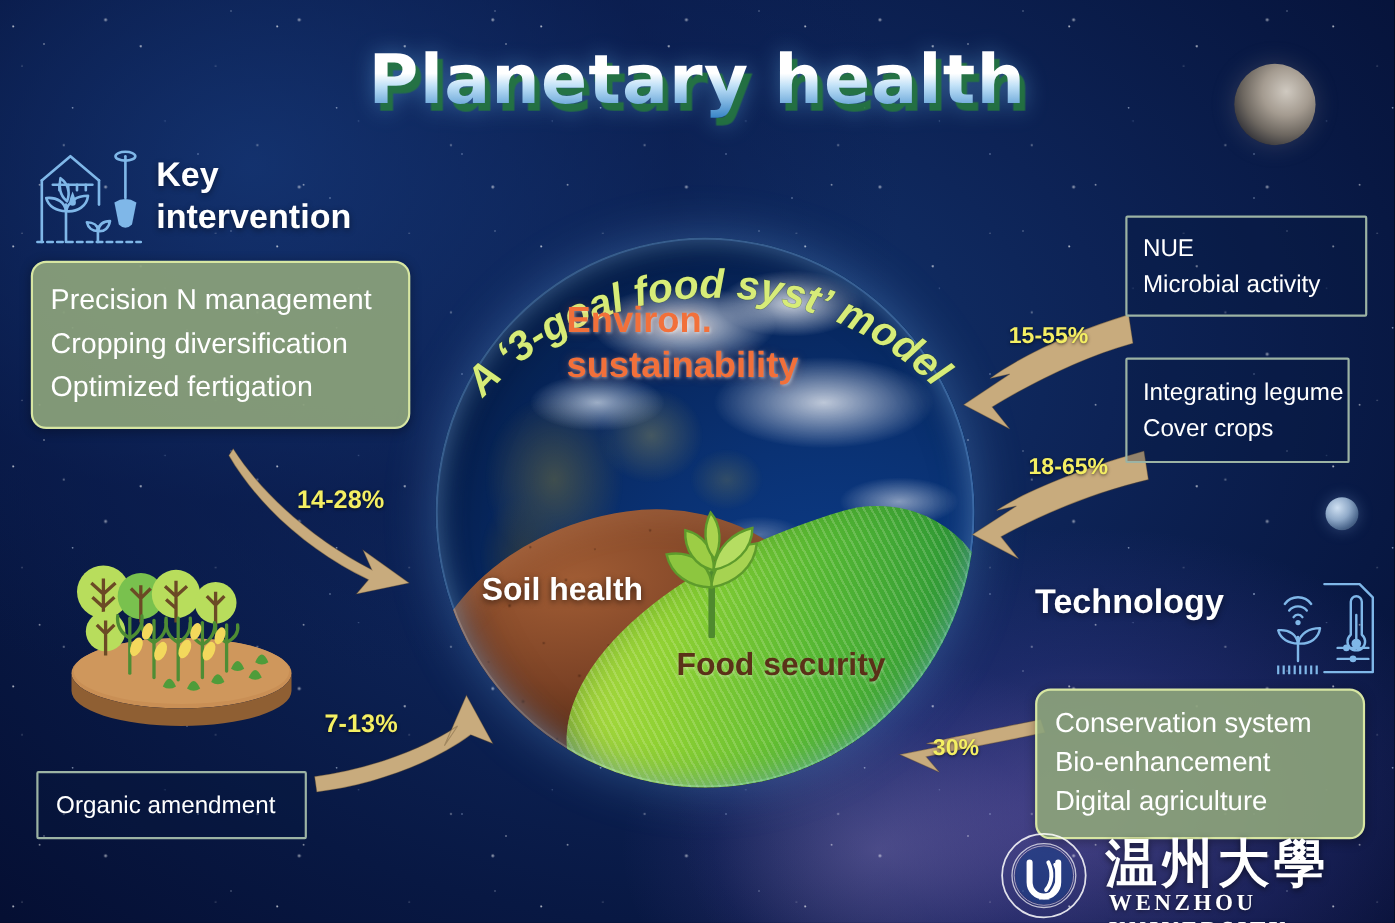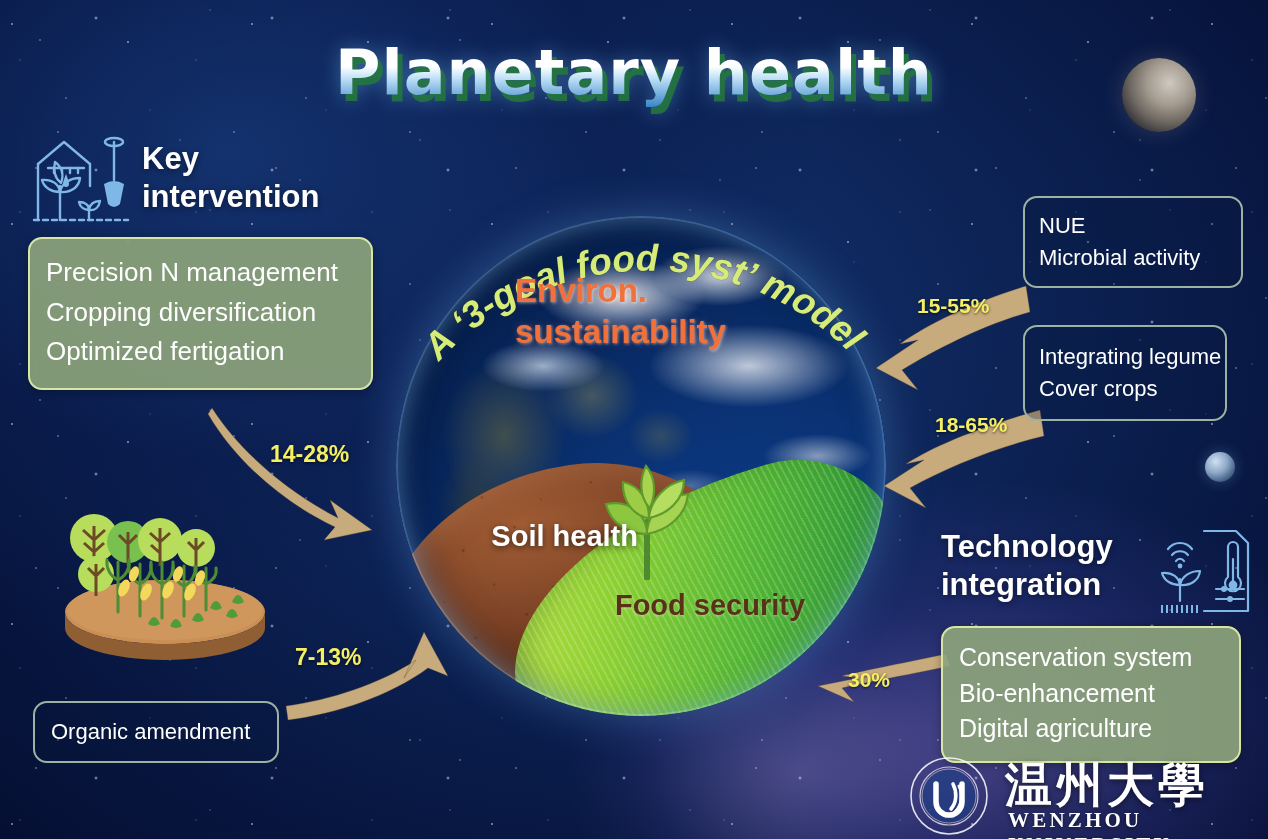--- a/index.html
+++ b/index.html
@@ -140,21 +140,21 @@
   
   .sprout{position:absolute;left:196px;top:244px;width:110px;height:120px;}
 
   
   .lbl-env{
     position:absolute;left:515px;top:270px;width:260px;
     font-size:33px;font-weight:bold;line-height:1.25;color:#f2703a;
     text-shadow:1px 1px 3px rgba(255,255,255,.45), 0 0 10px rgba(255,120,50,.25);
   }
   .lbl-soil{
-    position:absolute;left:438px;top:520px;width:200px;text-align:right;
+    position:absolute;left:438px;top:520px;width:200px;text-align:left;
     font-size:29px;font-weight:bold;color:#ffffff;
     text-shadow:0 2px 6px rgba(0,0,0,.6);
   }
   .lbl-food{
     position:absolute;left:600px;top:589px;width:220px;text-align:center;
     font-size:29px;font-weight:bold;color:#5a3118;
     text-shadow:0 1px 3px rgba(255,255,255,.35);
   }
 
   
@@ -170,21 +170,21 @@
   .box{position:absolute;box-sizing:border-box;}
   .box-filled{
     background:rgba(140,163,123,.92);
     border:2.5px solid #d7e6a2;
     border-radius:14px;
     box-shadow:0 2px 10px rgba(0,0,0,.30);
   }
   .box-outline{
     background:rgba(8,26,62,.28);
     border:2.5px solid #9cb3a4;
-    border-radius:14px;
+    border-radius:2px;
   }
   .box .line{color:#ffffff;white-space:nowrap;}
 
   #box-key{left:28px;top:237px;width:345px;padding:14px 16px 16px 16px;}
   #box-key .line{font-size:26px;line-height:1.52;}
 
   #box-nue{left:1023px;top:196px;width:220px;padding:12px 14px;}
   #box-nue .line{font-size:22px;line-height:1.45;}
 
   #box-legume{left:1023px;top:325px;width:204px;padding:14px 14px;}
@@ -407,21 +407,20 @@
     <div class="line">Microbial activity</div>
   </div>
 
   <div class="box box-outline" id="box-legume">
     <div class="line">Integrating legume</div>
     <div class="line">Cover crops</div>
   </div>
 
   <div class="heading" id="head-tech">
     <div>Technology</div>
-    <div>integration</div>
   </div>
 
   <svg class="icon-sv" id="icon-tech" viewBox="0 0 100 96">
     <g fill="none" stroke="#7fb7e8" stroke-width="2.2" stroke-linecap="round" stroke-linejoin="round">
 
       <path d="M52,10 L84,10 L96,22 L96,90 L52,90"></path>
 
       <path d="M16,28 C22,20 34,20 40,28"></path>
       <path d="M20,34 C24,29 32,29 36,34"></path>
       <path d="M24,40 C26,37 30,37 32,40"></path>

